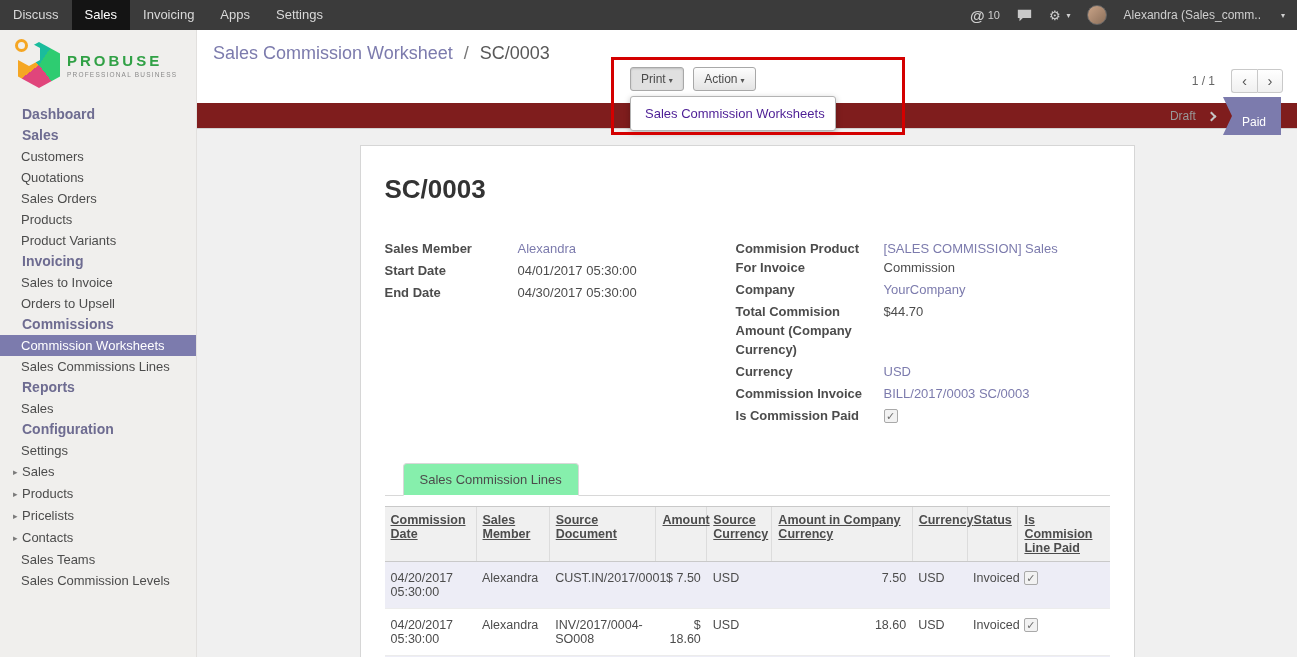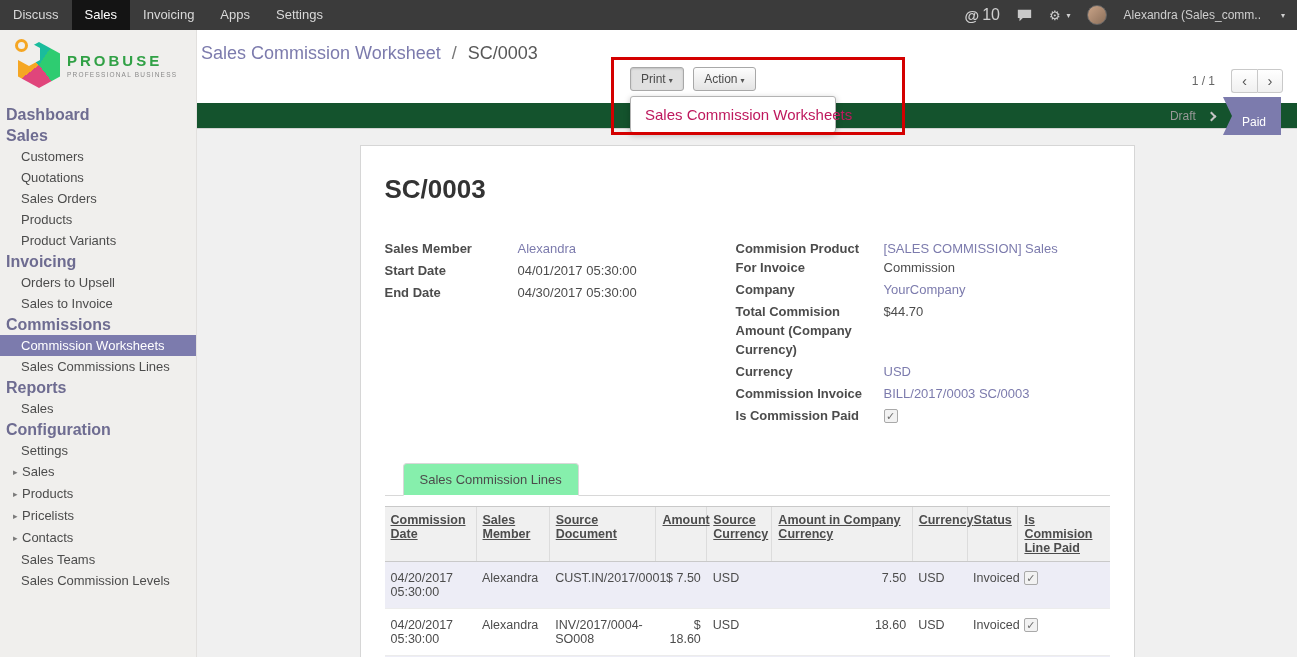--- a/index.html
+++ b/index.html
@@ -7,61 +7,61 @@
   body { font-family:"Liberation Sans", sans-serif; background:#fff; position:relative; }
 
   
   .topbar { position:absolute; top:0; left:0; width:1297px; height:30px; background:#3b3b3b; display:flex; align-items:stretch; z-index:20; }
   .nav-menus { display:flex; }
   .nav-menu { color:#d9d9d9; font-size:13px; line-height:30px; padding:0 13px; cursor:pointer; }
   .nav-menu.active { background:#141414; color:#fff; }
   .nav-right { margin-left:auto; display:flex; align-items:center; gap:16px; padding-right:12px; color:#cfcfcf; }
   .nav-ico { display:flex; align-items:center; gap:3px; font-size:13px; cursor:pointer; }
   .at { font-size:15px; font-weight:bold; }
-  .cnt { font-size:16px; }
+  .cnt { font-size:11px; }
   .caret { font-size:8px; margin-left:3px; color:#cfcfcf; }
   .nav-user { display:flex; align-items:center; gap:17px; font-size:12px; cursor:pointer; }
   .avatar { width:20px; height:20px; border-radius:50%; background:linear-gradient(135deg,#c9a387,#8b6f5a); border:1px solid #666; display:inline-block; }
 
   
   .sidebar { position:absolute; top:30px; left:0; width:197px; bottom:0; background:#f0efed; border-right:1px solid #e2e0de; z-index:5; }
   .logo { display:flex; align-items:center; gap:7px; padding:12px 6px 12px 18px; cursor:pointer; }
   .logo-icon { width:42px; height:46px; position:relative; flex:0 0 auto; }
   .hex { position:absolute; inset:0; clip-path:polygon(50% 0,100% 25%,100% 75%,50% 100%,0 75%,0 25%); background:conic-gradient(from -45deg,#1abc9c 0 22%,#2ecc71 22% 52%,#e0457b 52% 77%,#f5a623 77% 100%); }
   .hex.hole { left:10px; top:11px; right:10px; bottom:11px; inset:auto; width:22px; height:24px; background:#f0efed; }
   .mag { position:absolute; left:-3px; top:-3px; width:13px; height:13px; border:3px solid #f5a623; border-radius:50%; background:#f0efed; }
   .logo-name { color:#31a146; font-weight:bold; font-size:15px; letter-spacing:3px; }
   .logo-tag { color:#8a8a8a; font-size:6.5px; letter-spacing:1.2px; margin-top:2px; }
   nav { margin-top:4px; }
-  .side-head { font-weight:bold; color:#6e6c91; font-size:16px; line-height:21px; padding-left:6px; cursor:pointer; }
+  .side-head { font-weight:bold; color:#6e6c91; font-size:14px; line-height:21px; padding-left:22px; cursor:pointer; }
   .side-item { color:#4c4c4c; font-size:13px; line-height:21px; padding-left:21px; cursor:pointer; white-space:nowrap; }
   .side-item.selected { background:#7c7bad; color:#fff; }
   .side-item .arrow { display:inline-block; width:9px; margin-left:-8px; color:#7a7a7a; font-size:9px; vertical-align:1px; }
 
   
   .main { position:absolute; top:30px; left:197px; right:0; bottom:0; background:#f0f0f0; overflow:hidden; }
   .cpanel { position:relative; height:73px; background:#fff; }
-  .breadcrumb { position:absolute; left:4px; top:13px; font-size:18px; }
+  .breadcrumb { position:absolute; left:16px; top:13px; font-size:18px; }
   .bc-link { color:#7c7bad; cursor:pointer; }
   .bc-sep { color:#777; margin:0 6px; }
   .bc-cur { color:#585858; }
   .cp-buttons { position:absolute; left:433px; top:37px; }
   .btn { display:inline-block; font-family:"Liberation Sans",sans-serif; font-size:12px; color:#4c4c4c; padding:4px 10px; border:1px solid #a8a8a8; border-radius:3px; background:linear-gradient(#fdfdfd,#e4e4e4); margin-right:5px; cursor:pointer; }
   .btn.open { background:#e0e0e0; box-shadow:inset 0 1px 2px rgba(0,0,0,.15); }
   .btn .caret { color:#555; }
   .dropdown { position:absolute; left:0; top:29px; width:206px; background:#fff; border:1px solid #b3b3b3; border-radius:3px; box-shadow:0 2px 6px rgba(0,0,0,.25); padding:4px 0; z-index:8; }
-  .dd-item { font-size:15px; color:#be185d; padding:5px 14px; cursor:pointer; white-space:nowrap; }
+  .dd-item { font-size:13px; color:#4c1d95; padding:5px 14px; cursor:pointer; white-space:nowrap; }
   .pager { position:absolute; right:14px; top:39px; display:flex; align-items:center; gap:16px; }
   .pager-value { font-size:12px; color:#666; }
   .pager-btns { display:flex; }
   .pager-btn { width:26px; height:24px; border:1px solid #c9c9c9; background:linear-gradient(#fff,#f0f0f0); color:#555; font-size:15px; line-height:22px; text-align:center; cursor:pointer; }
   .pager-btn:first-child { border-radius:3px 0 0 3px; border-right:none; }
   .pager-btn:last-child { border-radius:0 3px 3px 0; }
 
-  .statusbar { position:relative; height:26px; background:#14532d; border-bottom:1px solid #d2d2d2; }
+  .statusbar { position:relative; height:26px; background:#7f1d1d; border-bottom:1px solid #d2d2d2; }
   .steps { position:absolute; right:16px; top:0; height:26px; display:flex; align-items:center; }
   .step { font-size:12px; line-height:26px; }
   .step.draft { color:#999; padding:0 10px; cursor:pointer; }
   .chev { width:7px; height:7px; border-top:2px solid #c5c5c5; border-right:2px solid #c5c5c5; transform:rotate(45deg); margin:0 8px 0 2px; }
   .step.paid { background:#7c7bad; color:#fff; padding:12px 15px 0 19px; clip-path:polygon(0 0,100% 0,100% 100%,0 100%,9px 50%); }
 
   .formarea { padding-top:16px; height:562px; }
   .sheet { width:775px; margin:0 auto; background:#fff; border:1px solid #d6d6d6; min-height:600px; padding:28px 24px 20px 24px; }
   .title { font-size:26px; font-weight:bold; color:#333; margin-bottom:34px; }
   .groups { display:flex; }
@@ -136,22 +136,22 @@
     <div class="side-head">Dashboard</div>
 
     <div class="side-head">Sales</div>
     <div class="side-item">Customers</div>
     <div class="side-item">Quotations</div>
     <div class="side-item">Sales Orders</div>
     <div class="side-item">Products</div>
     <div class="side-item">Product Variants</div>
 
     <div class="side-head">Invoicing</div>
+    <div class="side-item">Sales to Invoice</div>
     <div class="side-item">Orders to Upsell</div>
-    <div class="side-item">Sales to Invoice</div>
 
     <div class="side-head">Commissions</div>
     <div class="side-item selected">Commission Worksheets</div>
     <div class="side-item">Sales Commissions Lines</div>
 
     <div class="side-head">Reports</div>
     <div class="side-item">Sales</div>
 
     <div class="side-head">Configuration</div>
     <div class="side-item">Settings</div>

